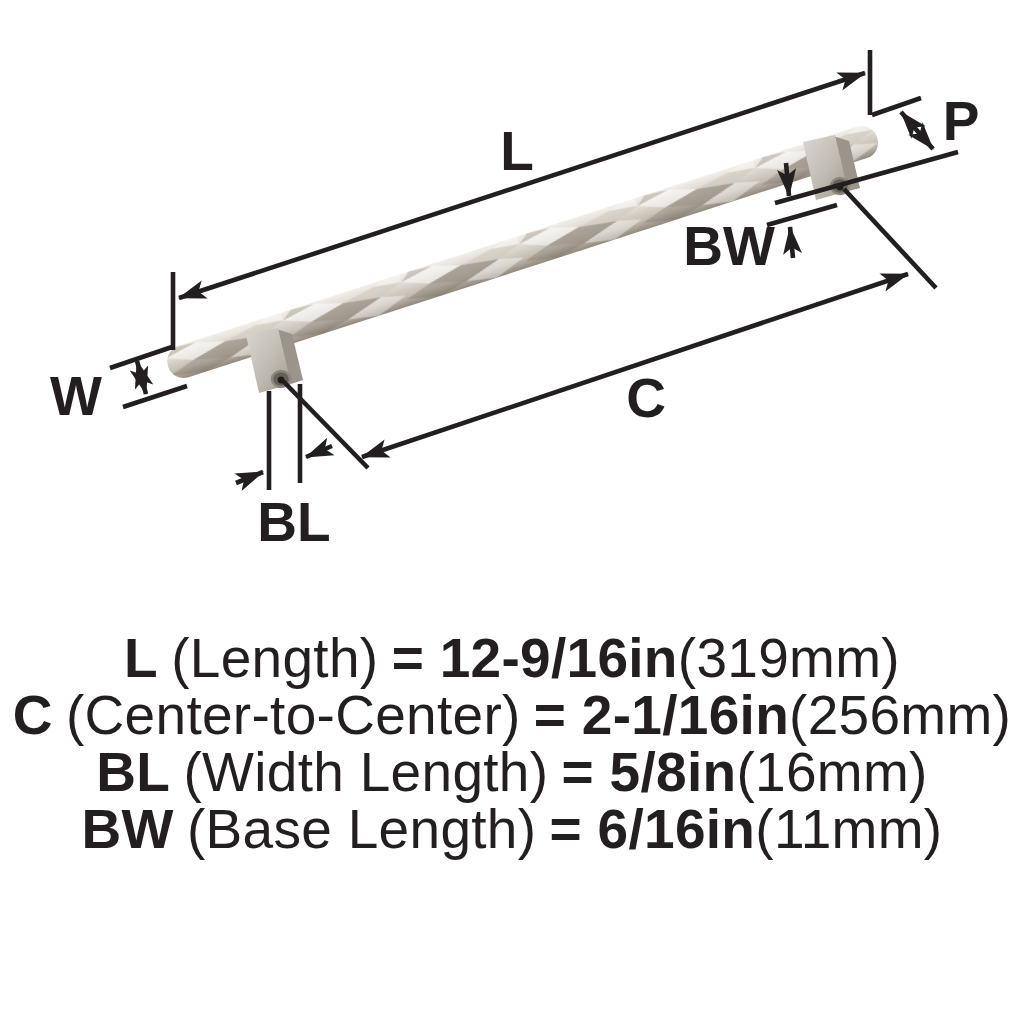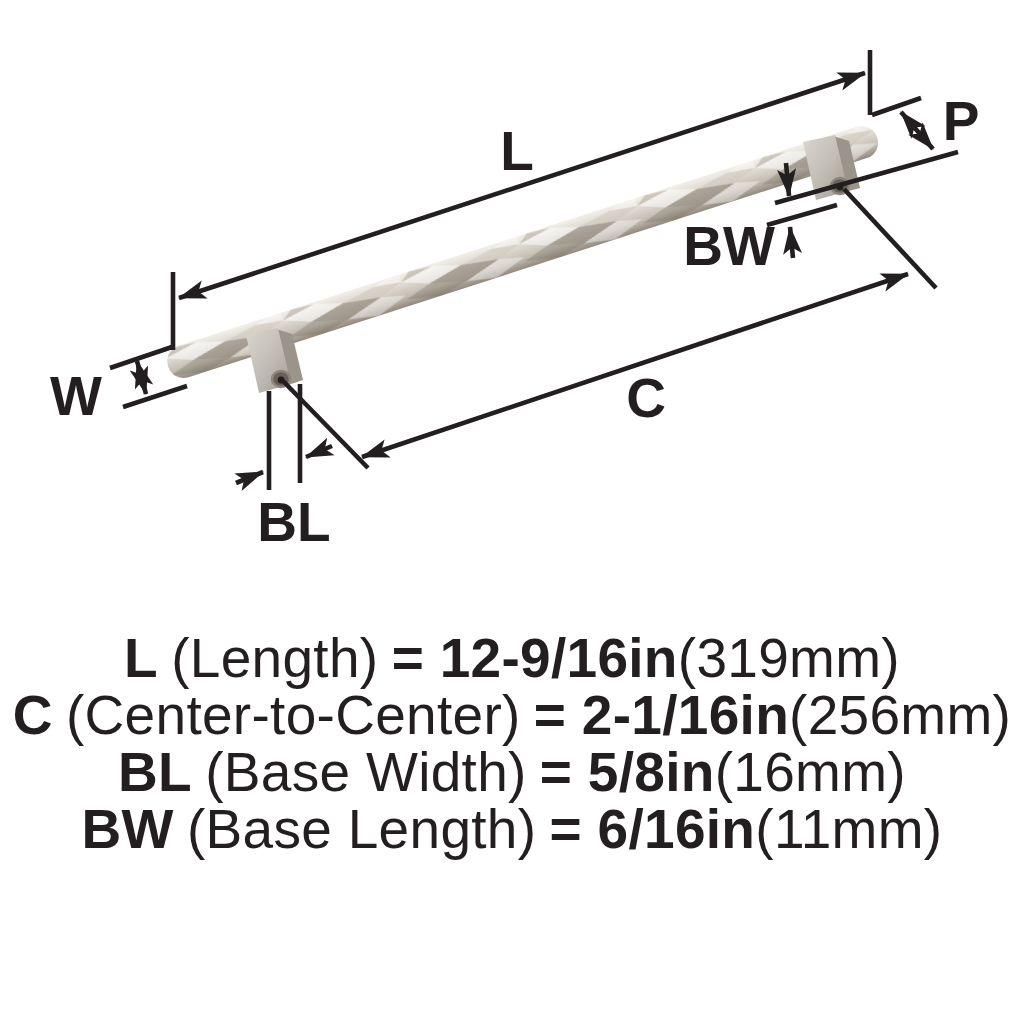--- a/index.html
+++ b/index.html
@@ -130,20 +130,20 @@
   </svg>
 
   <div class="specs">
     <div class="spec-line">
       <span class="b code">L</span><span class="r name">(Length)</span><span class="b val">= 12-9/16in</span><span class="r metric">(319mm)</span>
     </div>
     <div class="spec-line">
       <span class="b code">C</span><span class="r name">(Center-to-Center)</span><span class="b val">= 2-1/16in</span><span class="r metric">(256mm)</span>
     </div>
     <div class="spec-line">
-      <span class="b code">BL</span><span class="r name">(Base Width)</span><span class="b val">= 5/8in</span><span class="r metric">(16mm)</span>
+      <span class="b code">BL</span><span class="r name">(Width Length)</span><span class="b val">= 5/8in</span><span class="r metric">(16mm)</span>
     </div>
     <div class="spec-line">
       <span class="b code">BW</span><span class="r name">(Base Length)</span><span class="b val">= 6/16in</span><span class="r metric">(11mm)</span>
     </div>
   </div>
 
 </div>
 
 </body></html>

